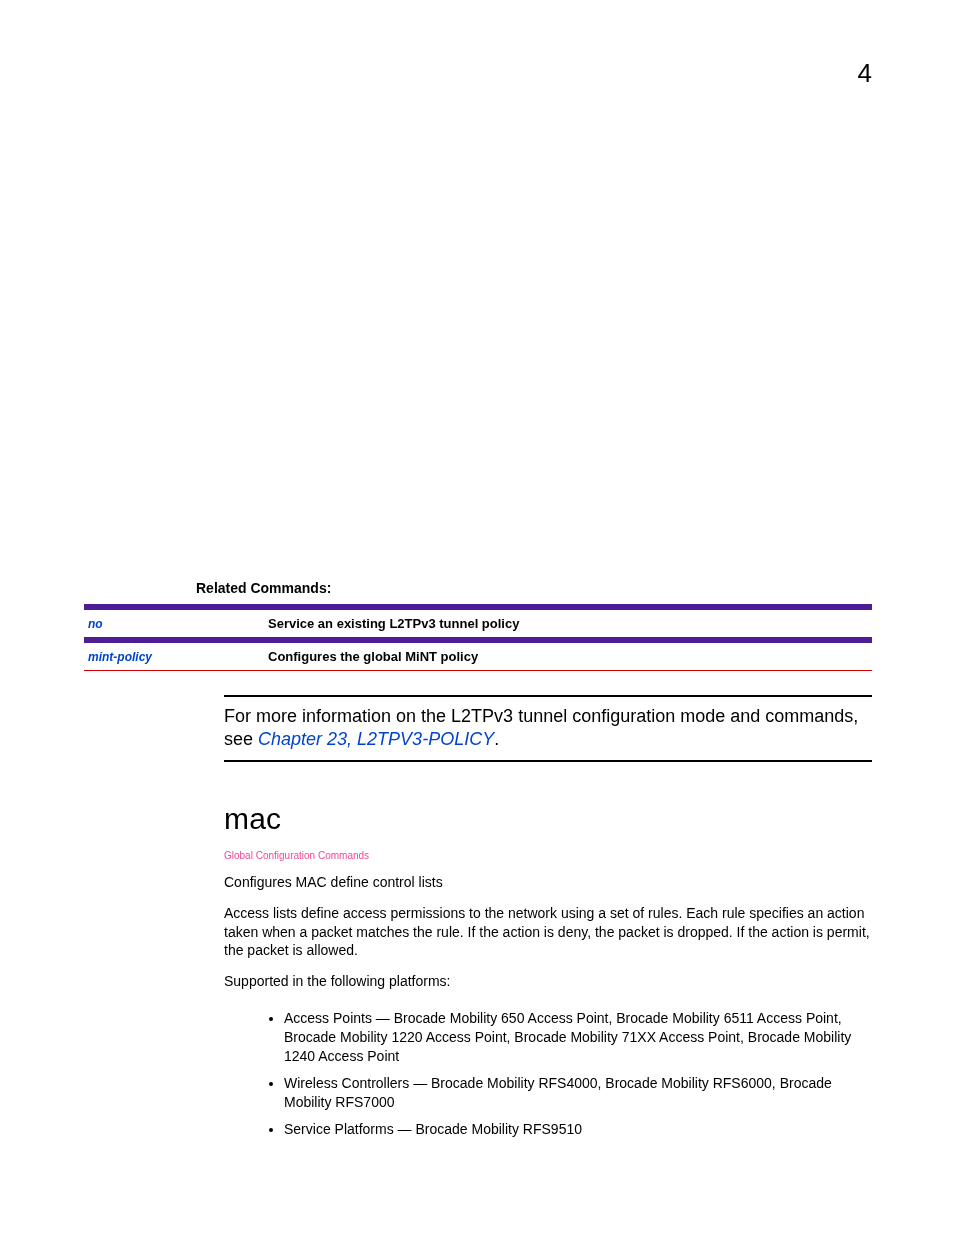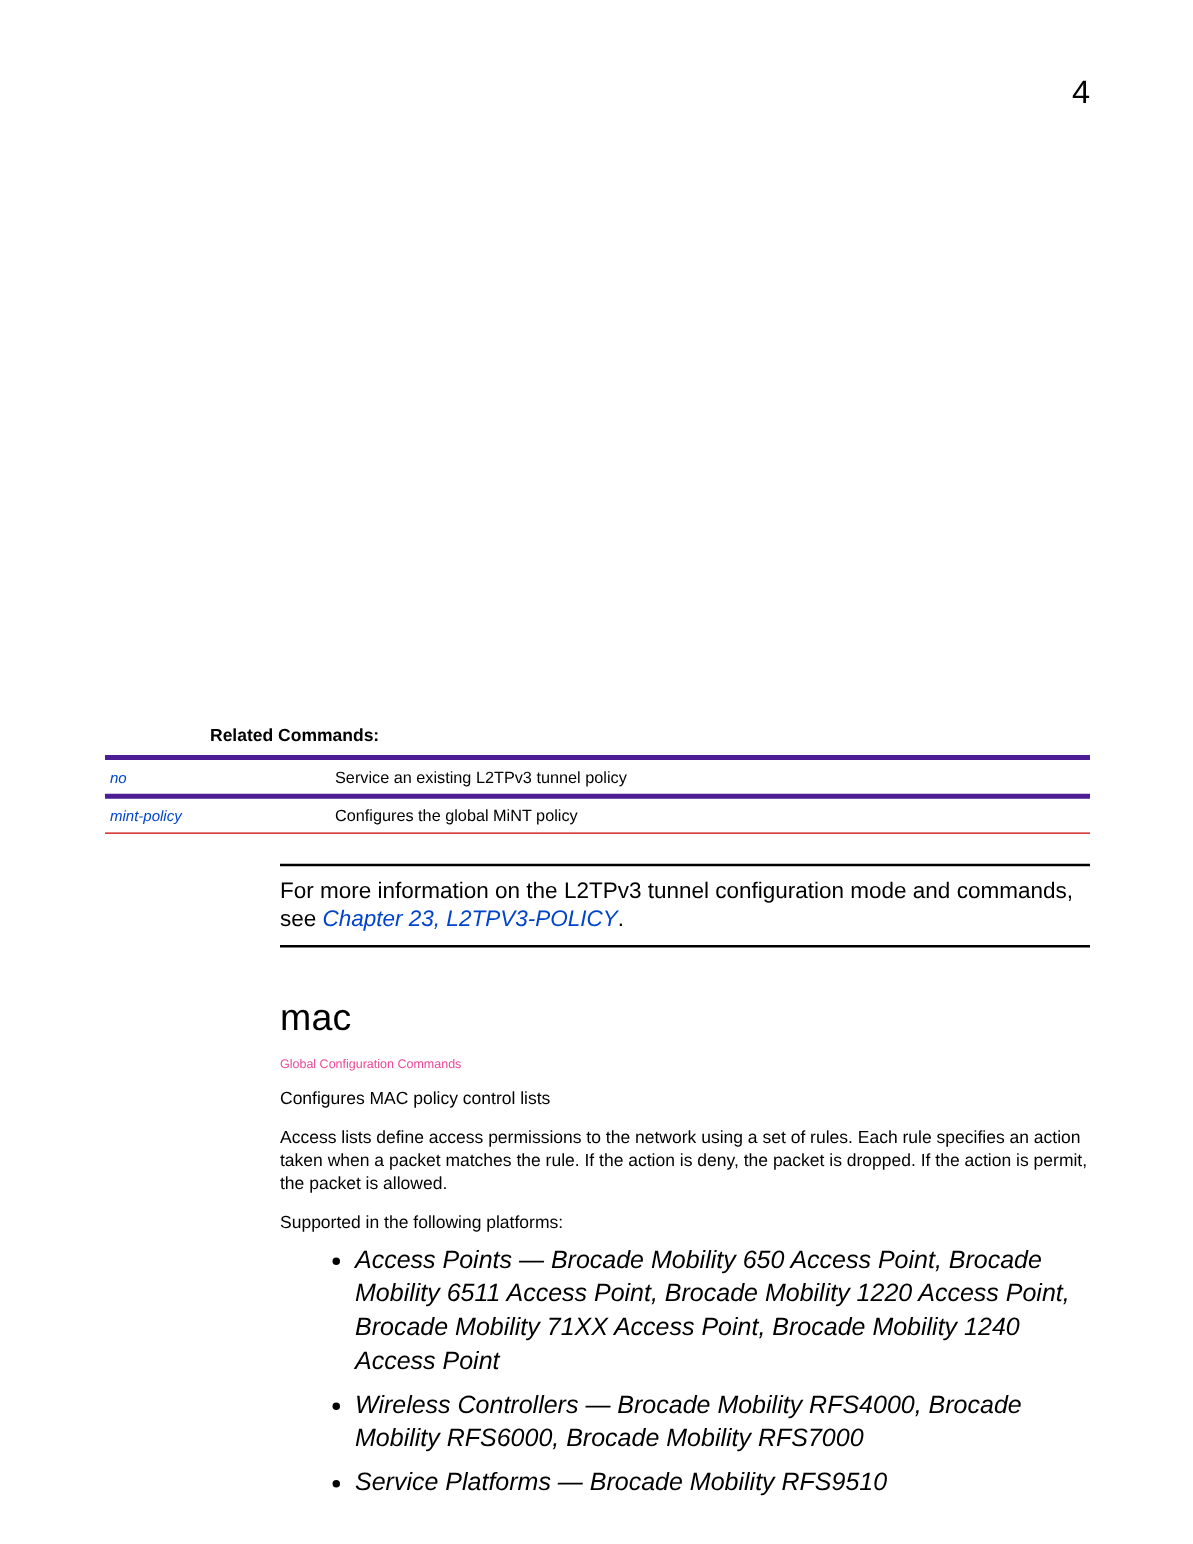--- a/index.html
+++ b/index.html
@@ -23,31 +23,32 @@
   }
   .content {
     position: absolute;
     top: 580px;
     left: 84px;
     right: 82px;
   }
   .related-heading {
     font-weight: bold;
     font-size: 14px;
-    margin-left: 84px;
+    margin-left: 112px;
     margin-bottom: 8px;
   }
   table.related {
     width: 100%;
     border-collapse: collapse;
     font-size: 13px;
   }
   table.related tr {
-    border-top: 4px solid #4c1d95;
+    border-top: 6px solid #4c1d95;
     border-bottom: 1px solid #c00;
+    font-weight: bold;
   }
   table.related td {
     padding: 6px 4px;
   }
   table.related td.cmd {
     width: 172px;
     color: #0044cc;
     font-style: italic;
     font-size: 12px;
   }
@@ -88,25 +89,24 @@
     font-size: 10px;
   }
   .body-text {
     margin-left: 140px;
     margin-top: 12px;
     font-size: 14px;
     line-height: 1.35;
   }
   ul.platforms {
     margin-left: 160px;
-    margin-top: 8px;
+    margin-top: 18px;
     padding-left: 40px;
-    font-size: 20px;
+    font-size: 14px;
     line-height: 1.35;
-    font-style: italic;
   }
   ul.platforms li {
     margin-bottom: 8px;
   }
 </style>
 </head>
 <body>
 
 <div class="page-number">4</div>
 
@@ -130,21 +130,21 @@
   <div class="note-block">
     <div class="note-text">
       <span>For more information on the L2TPv3 tunnel configuration mode and commands, see </span><span class="link">Chapter 23, L2TPV3-POLICY</span><span>.</span>
     </div>
   </div>
 
   <div class="section-heading">mac</div>
 
   <div class="crossref">Global Configuration Commands</div>
 
-  <div class="body-text">Configures MAC policy control lists</div>
+  <div class="body-text">Configures MAC define control lists</div>
 
   <div class="body-text">Access lists define access permissions to the network using a set of rules. Each rule specifies an action taken when a packet matches the rule. If the action is deny, the packet is dropped. If the action is permit, the packet is allowed.</div>
 
   <div class="body-text">Supported in the following platforms:</div>
 
   <ul class="platforms">
     <li>Access Points — Brocade Mobility 650 Access Point, Brocade Mobility 6511 Access Point, Brocade Mobility 1220 Access Point, Brocade Mobility 71XX Access Point, Brocade Mobility 1240 Access Point</li>
     <li>Wireless Controllers — Brocade Mobility RFS4000, Brocade Mobility RFS6000, Brocade Mobility RFS7000</li>
     <li>Service Platforms — Brocade Mobility RFS9510</li>
   </ul>

